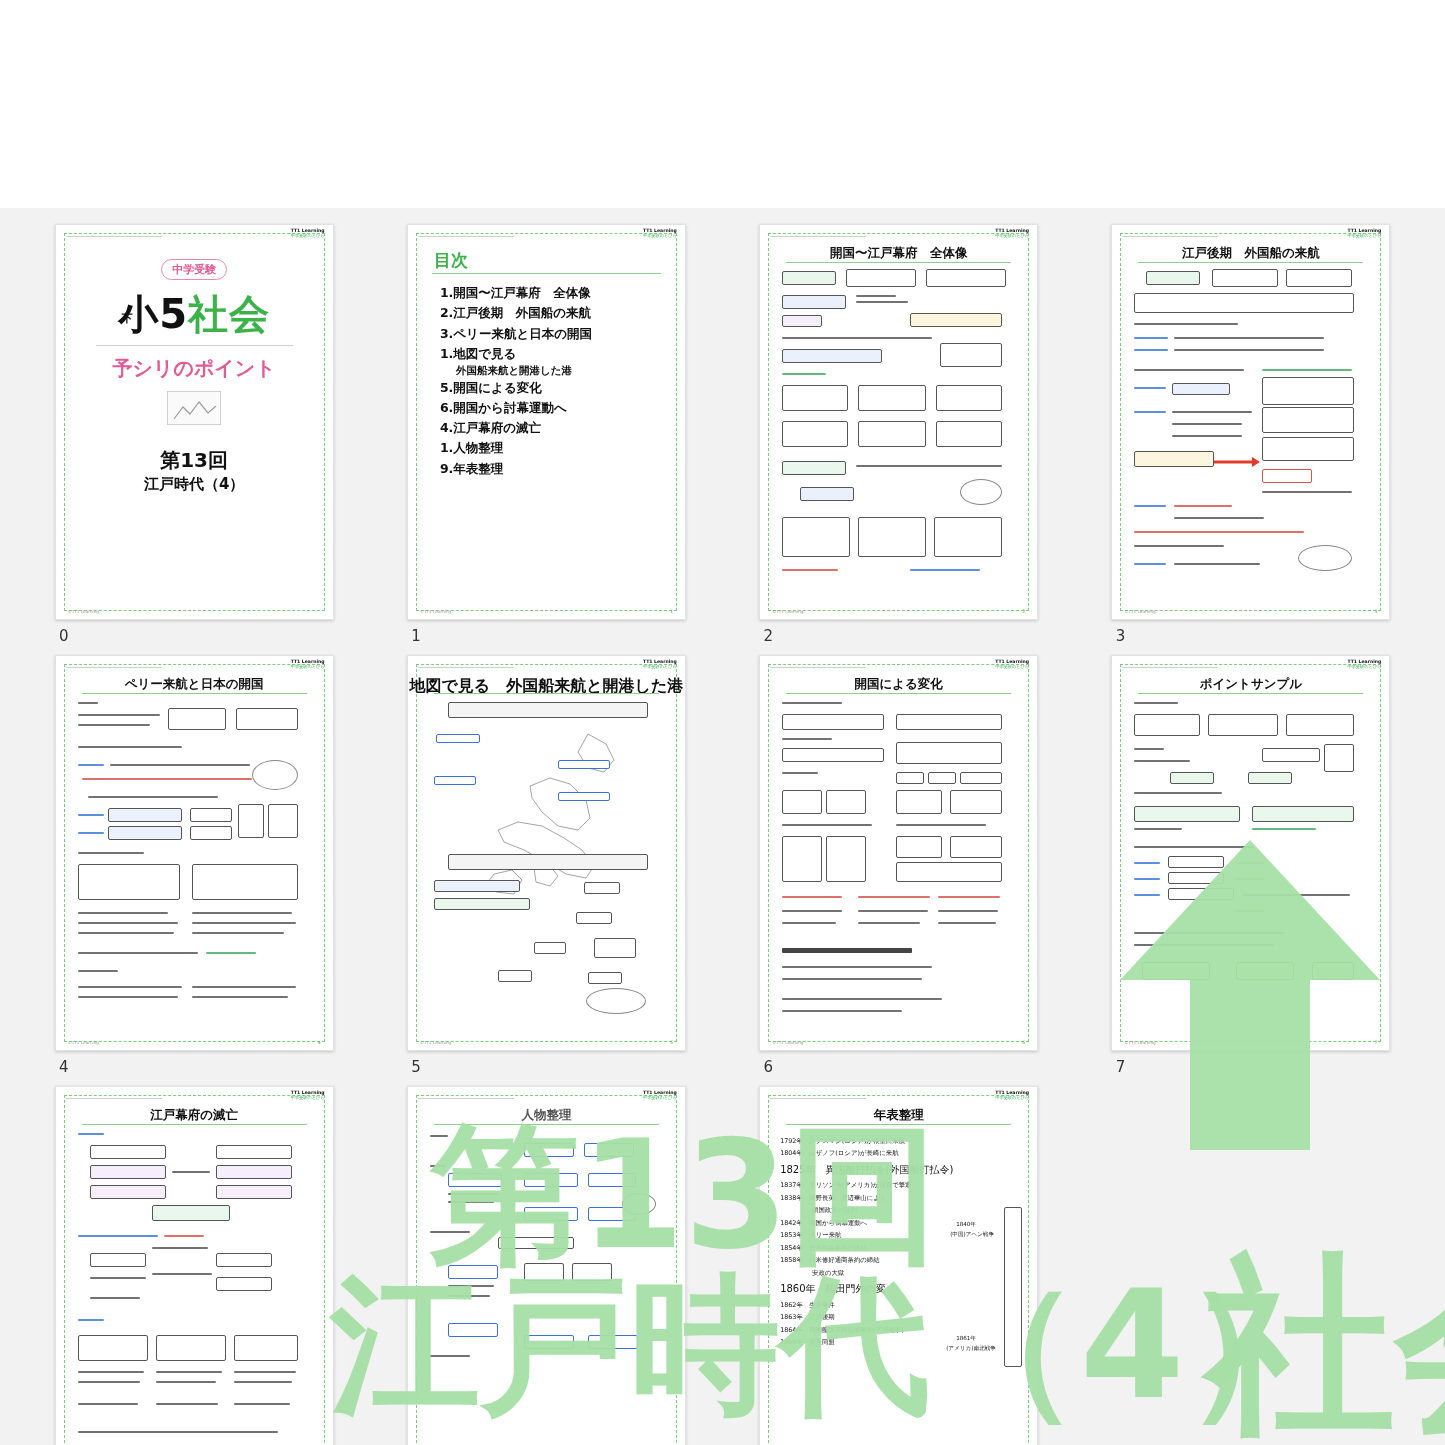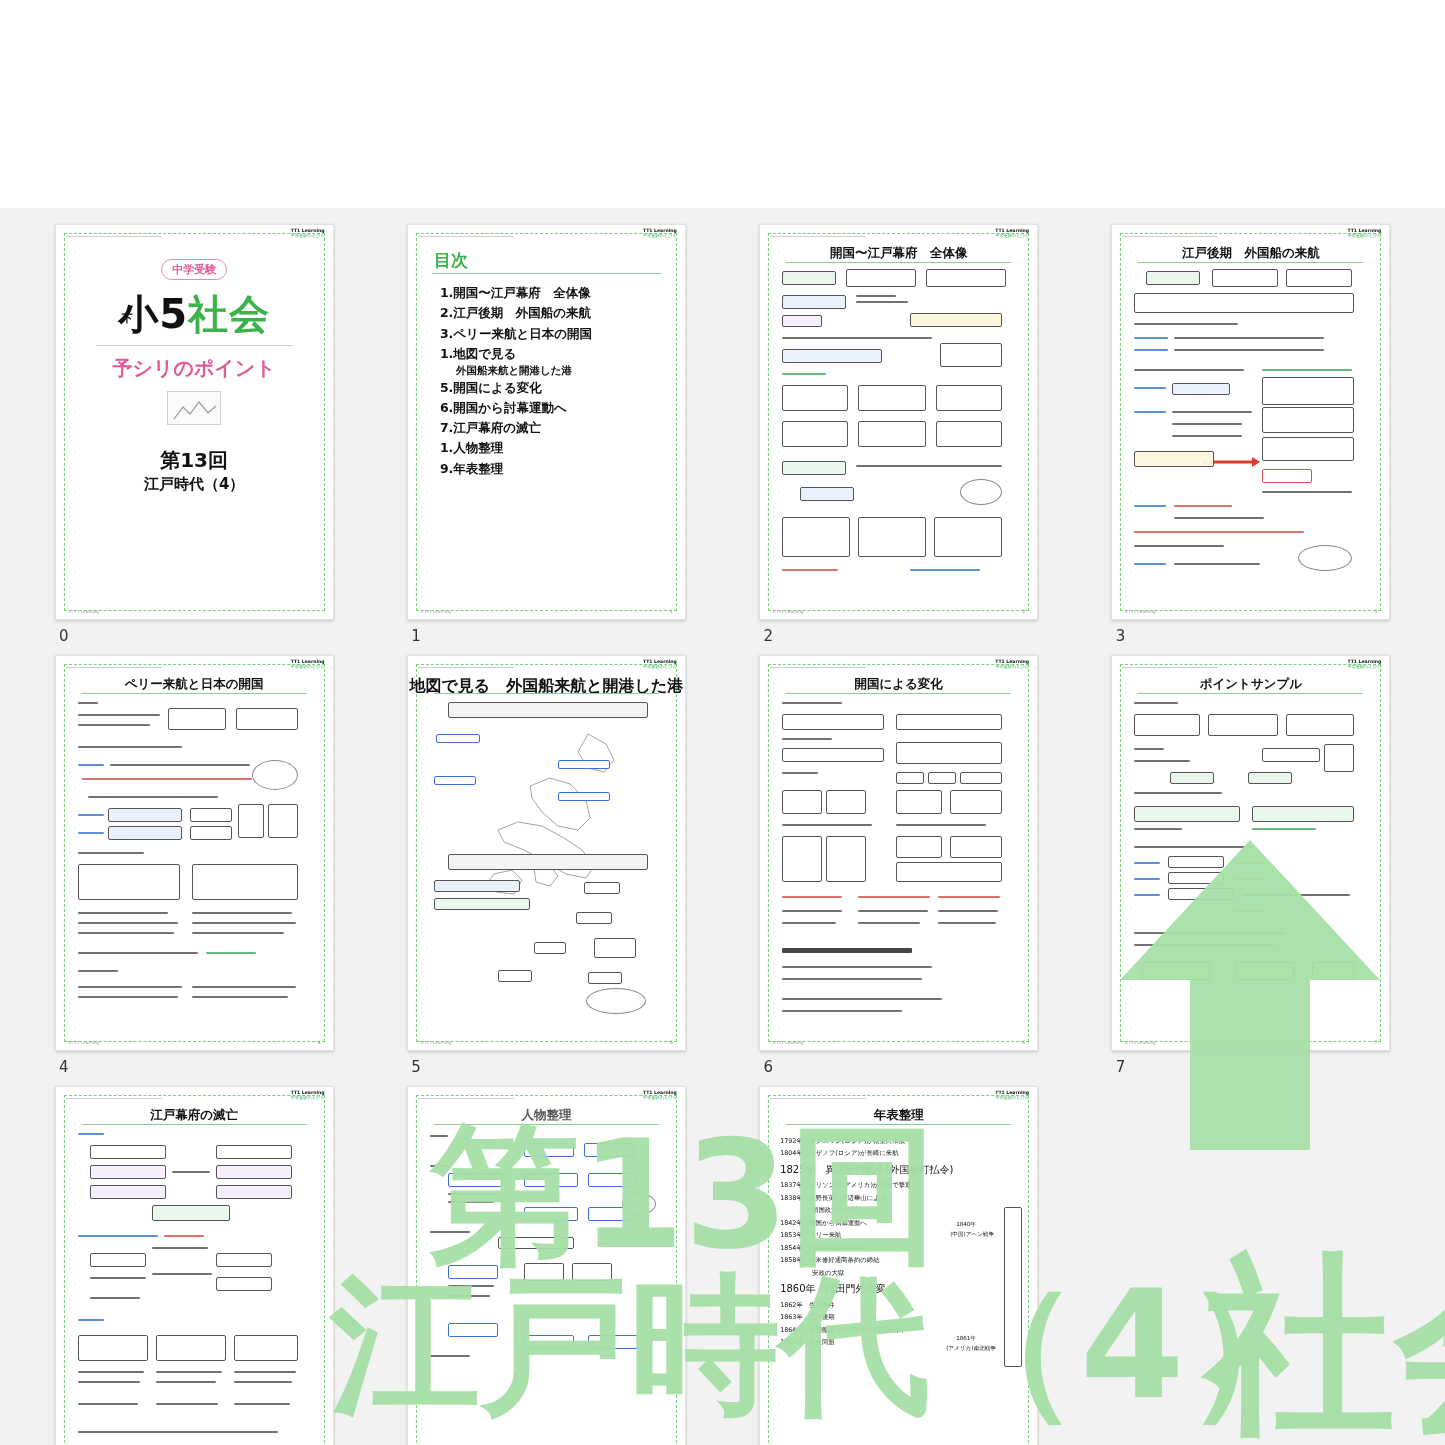--- a/index.html
+++ b/index.html
@@ -196,21 +196,21 @@
           <div class="toc-list">
             <div class="toc-item">1.開国〜江戸幕府　全体像</div>
             <div class="toc-item">2.江戸後期　外国船の来航</div>
             <div class="toc-item">3.ペリー来航と日本の開国</div>
             <div class="toc-item">
               <span>1.地図で見る</span>
               <span class="sub">外国船来航と開港した港</span>
             </div>
             <div class="toc-item">5.開国による変化</div>
             <div class="toc-item">6.開国から討幕運動へ</div>
-            <div class="toc-item">7.江戸幕府の滅亡</div>
+            <div class="toc-item">4.江戸幕府の滅亡</div>
             <div class="toc-item">1.人物整理</div>
             <div class="toc-item">9.年表整理</div>
           </div>
           <div class="foot">©TT1 Learning</div>
           <div class="pgno">1</div>
         </div>
         <div class="idx">1</div>
       </div>
 
       <div class="cell">

